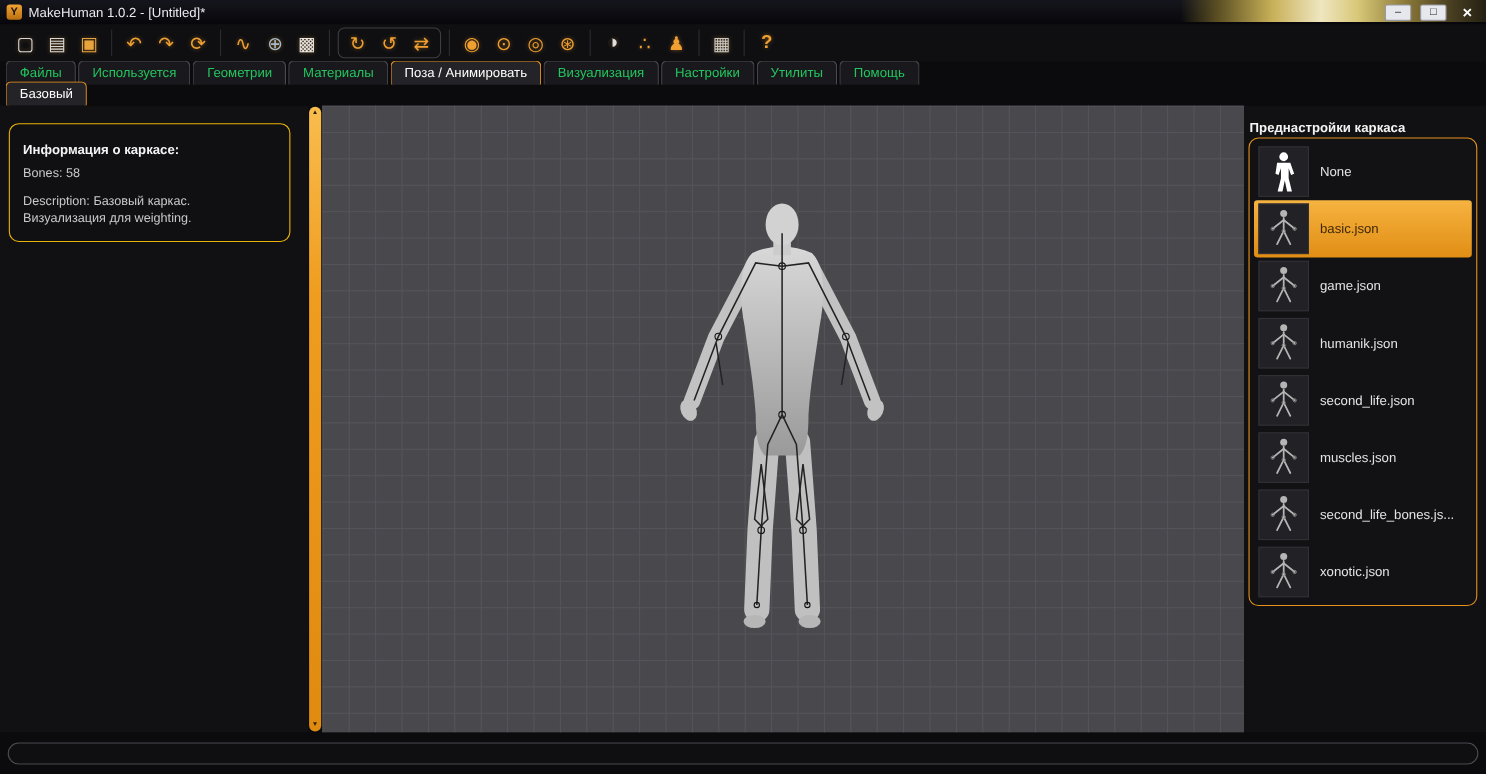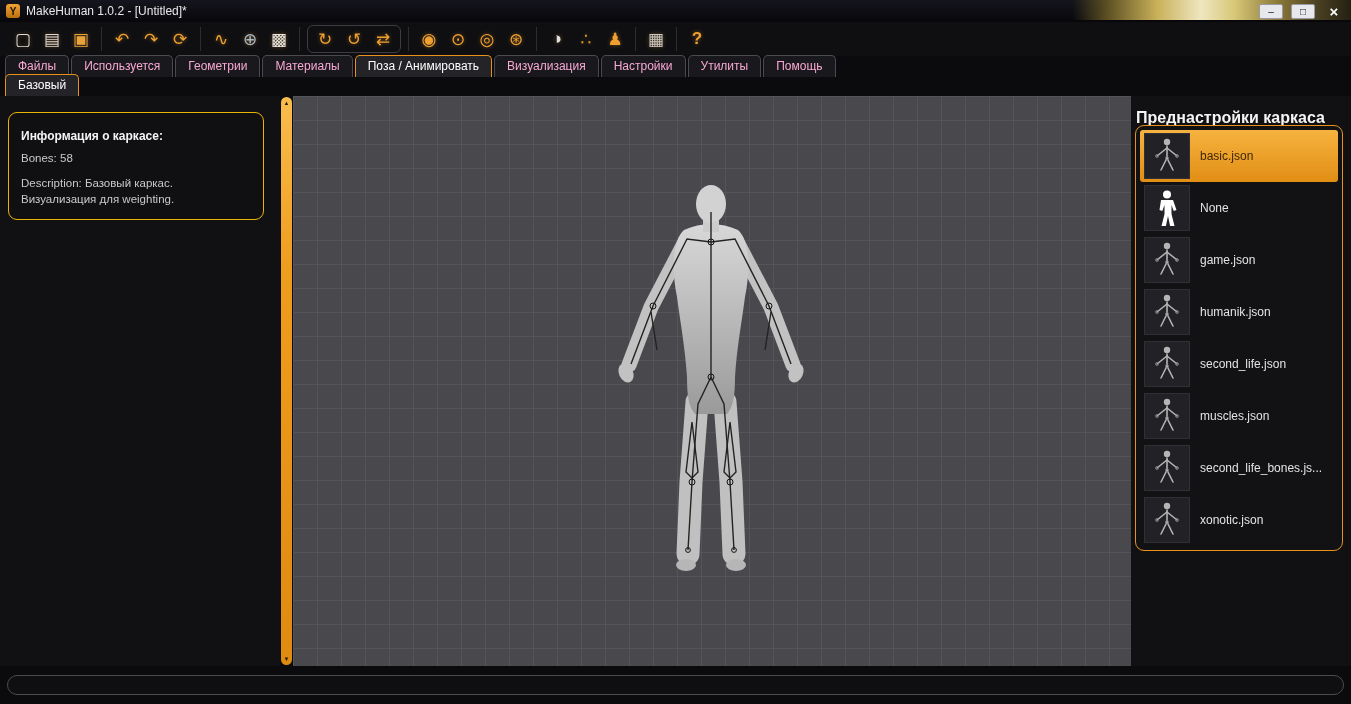--- a/index.html
+++ b/index.html
@@ -26,21 +26,21 @@
   .tb-group.boxed { border:1px solid #3c3c42; border-radius:6px; padding:0 4px; }
   .tb-sep { width:1px; height:24px; background:#2c2c32; margin:0 7px; }
   .tb-icon { width:26px; height:26px; display:flex; align-items:center; justify-content:center;
     font-size:17px; border-radius:4px; text-shadow:0 0 4px rgba(244,160,40,0.45); cursor:default; }
 
   
   .tabbar { position:absolute; left:0; top:56px; width:1351px; height:21px; display:flex; gap:2px;
     align-items:flex-end; padding-left:5px; z-index:4; }
   .subtabbar { position:absolute; left:0; top:77px; width:1351px; height:19px; display:flex; gap:2px;
     align-items:flex-end; padding-left:5px; z-index:4; }
-  .tab { background:#19191d; border:1px solid #4a4a50; border-bottom:none; color:#f9a8d4;
+  .tab { background:#19191d; border:1px solid #4a4a50; border-bottom:none; color:#22c55e;
     padding:3px 12px 4px; font-size:12px; border-radius:5px 5px 0 0; white-space:nowrap; cursor:default; }
   .tab.active { border-color:#e8921c; background:#232328; color:#ffffff;margin-top:24px; }
 
   
   .main { position:absolute; left:0; top:96px; width:1351px; height:570px; background:#0b0b0d; }
 
   .left-panel { position:absolute; left:0; top:0; width:280px; height:570px; background:#111113; }
   .groupbox { position:absolute; left:8px; top:16px; width:256px; border:1px solid #eab308;
     border-radius:9px; background:#101013; padding:16px 12px 12px; }
   .gb-title { font-weight:700; font-size:12px; color:#f4f4f4; margin-bottom:9px; }
@@ -53,21 +53,21 @@
     justify-content:space-between; align-items:center; padding:3px 0; cursor:default; }
   .arr { font-size:6px; color:#2c1e06; line-height:6px; }
 
   .viewport { position:absolute; left:293px; top:0; width:838px; height:570px; background-color:#49494d;
     background-image:linear-gradient(to right,#54545a 1px, transparent 1px),
                      linear-gradient(to bottom,#54545a 1px, transparent 1px);
     background-size:24px 24px; overflow:hidden; }
   .figure { position:absolute; left:298px; top:86px; width:240px; height:400px; }
 
   .right-panel { position:absolute; left:1131px; top:0; width:220px; height:570px; background:#111113; }
-  .rp-title { position:absolute; left:5px; top:13px; font-weight:700; font-size:16px; color:#f4f4f4; }
+  .rp-title { position:absolute; left:5px; top:13px; font-weight:700; font-size:12px; color:#f4f4f4; }
   .preset-box { position:absolute; left:4px; top:29px; width:208px; border:1px solid #e8921c;
     border-radius:9px; background:#121215; padding:4px; }
   .preset-item { display:flex; align-items:center; gap:10px; padding:3px 4px; border-radius:3px; cursor:default; }
   .preset-item .thumb { width:46px; height:46px; flex:0 0 46px; background:#222226; border:1px solid #303036;
     display:flex; align-items:center; justify-content:center; }
   .preset-item.selected { background:linear-gradient(180deg,#f6b340,#e18e14); }
   .preset-item.selected .plabel { color:#3f2706; }
   .plabel { font-size:12px; color:#e3e3e6; white-space:nowrap; overflow:hidden; }
 
   
@@ -217,51 +217,51 @@
               <circle cx="143" cy="368" r="2.4"></circle>
           </g>
         </svg>
       </div>
     </div>
 
     <div class="right-panel">
       <div class="rp-title">Преднастройки каркаса</div>
       <div class="preset-box">
         <div class="preset-list">
-            <div class="preset-item selected">
-              <span class="thumb">
-  <svg viewBox="0 0 40 40" width="40" height="40">
-    <g stroke="#b5b5b5" stroke-width="1.6" fill="none" stroke-linecap="round">
-      <circle cx="20" cy="6" r="3.2" fill="#b5b5b5" stroke="none"></circle>
-      <path d="M20,10 L20,22"></path>
-      <path d="M20,12 L10,20"></path>
-      <path d="M20,12 L30,20"></path>
-      <path d="M20,22 L14,34"></path>
-      <path d="M20,22 L26,34"></path>
-    </g>
-    <g fill="none" stroke="#8a8a8a" stroke-width="0.8">
-      <circle cx="10" cy="20" r="1.5"></circle>
-                    <circle cx="30" cy="20" r="1.5"></circle>
-      <circle cx="20" cy="22" r="1.5"></circle>
-    </g>
-  </svg>
-</span>
-              <span class="plabel">basic.json</span>
-            </div>
             <div class="preset-item">
               <span class="thumb">
   <svg viewBox="0 0 40 40" width="40" height="40">
     <g fill="#ffffff">
       <circle cx="20" cy="6.5" r="4"></circle>
       <path d="M14,12 h12 l3.5,10 -2.8,1 -2.2,-6 v9 l3,12 h-4.4 l-2.1,-10 -2.1,10 h-4.4 l3,-12 v-9 l-2.2,6 -2.8,-1 z"></path>
     </g>
   </svg>
 </span>
               <span class="plabel">None</span>
             </div>
+            <div class="preset-item selected">
+              <span class="thumb">
+  <svg viewBox="0 0 40 40" width="40" height="40">
+    <g stroke="#b5b5b5" stroke-width="1.6" fill="none" stroke-linecap="round">
+      <circle cx="20" cy="6" r="3.2" fill="#b5b5b5" stroke="none"></circle>
+      <path d="M20,10 L20,22"></path>
+      <path d="M20,12 L10,20"></path>
+      <path d="M20,12 L30,20"></path>
+      <path d="M20,22 L14,34"></path>
+      <path d="M20,22 L26,34"></path>
+    </g>
+    <g fill="none" stroke="#8a8a8a" stroke-width="0.8">
+      <circle cx="10" cy="20" r="1.5"></circle>
+                    <circle cx="30" cy="20" r="1.5"></circle>
+      <circle cx="20" cy="22" r="1.5"></circle>
+    </g>
+  </svg>
+</span>
+              <span class="plabel">basic.json</span>
+            </div>
             <div class="preset-item">
               <span class="thumb">
   <svg viewBox="0 0 40 40" width="40" height="40">
     <g stroke="#b5b5b5" stroke-width="1.6" fill="none" stroke-linecap="round">
       <circle cx="20" cy="6" r="3.2" fill="#b5b5b5" stroke="none"></circle>
       <path d="M20,10 L20,22"></path>
       <path d="M20,12 L10,20"></path>
       <path d="M20,12 L30,20"></path>
       <path d="M20,22 L14,34"></path>
       <path d="M20,22 L26,34"></path>

